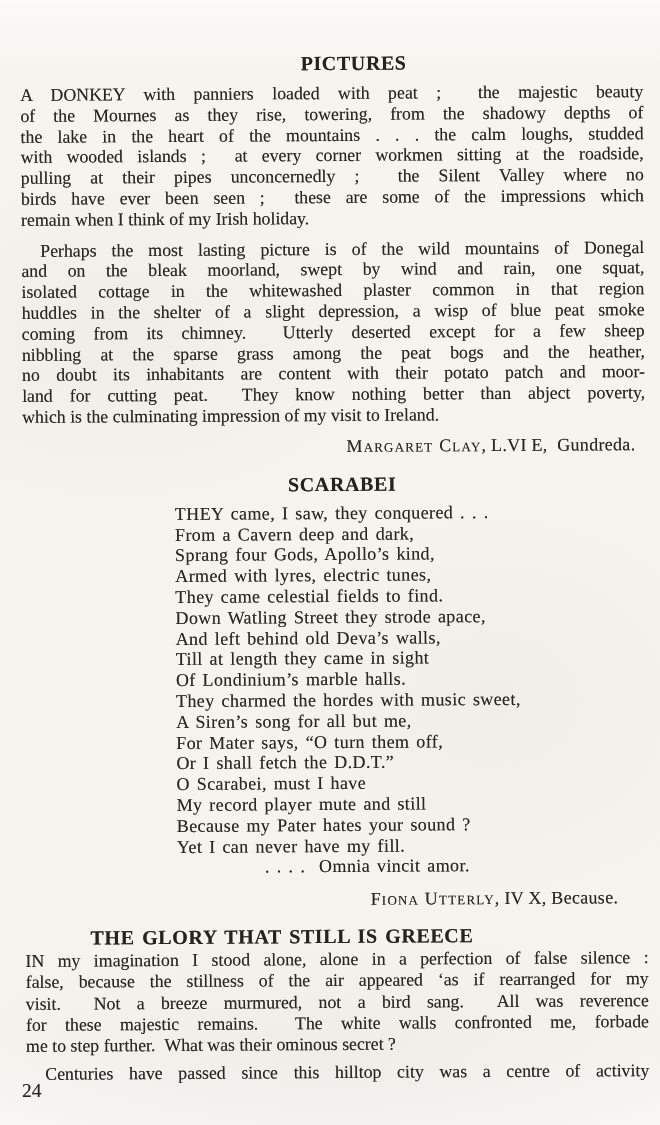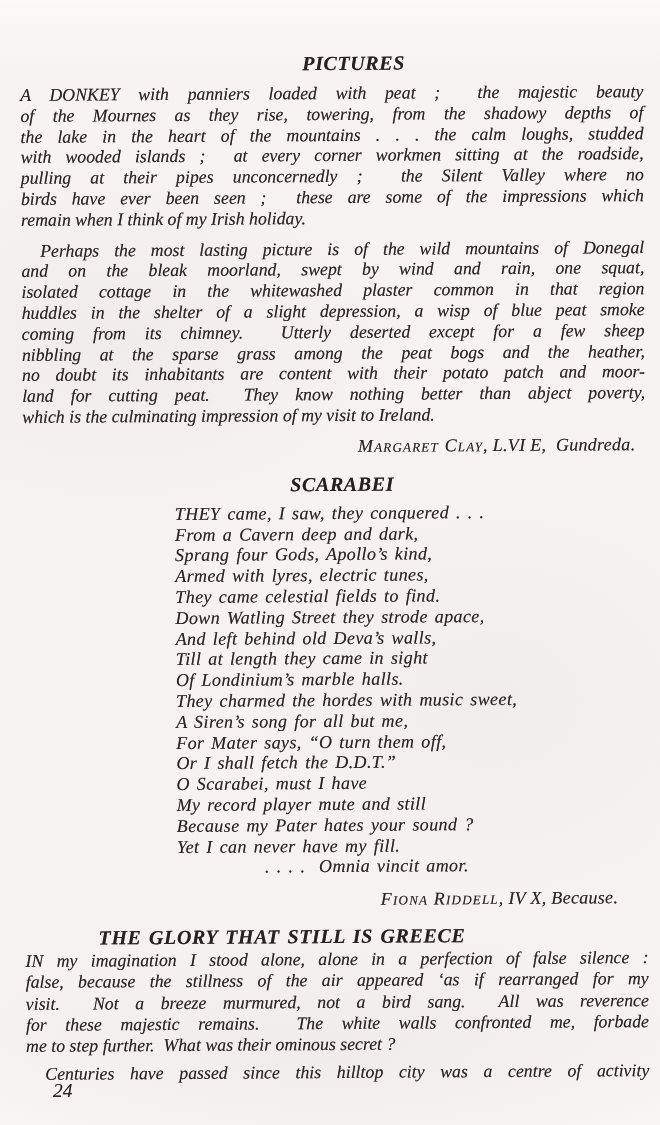--- a/index.html
+++ b/index.html
@@ -11,21 +11,20 @@
     height: 1125px;
     background-color: #f6f5f1;
     background-image:
       radial-gradient(ellipse 420px 260px at 18% 30%, rgba(120,115,105,0.05), rgba(120,115,105,0) 70%),
       radial-gradient(ellipse 380px 300px at 75% 62%, rgba(120,115,105,0.045), rgba(120,115,105,0) 70%),
       radial-gradient(ellipse 500px 180px at 50% 94%, rgba(120,115,105,0.05), rgba(120,115,105,0) 75%),
       linear-gradient(180deg, #fbfaf8 0%, #f5f4ef 6%, #f4f3ee 92%, #f7f6f2 100%);
     font-family: "Liberation Serif", "DejaVu Serif", serif;
     color: #2a2623;
     overflow: hidden;
-    font-style: italic;
   }
 
   .content {
     position: absolute;
     left: 20px;
     top: 50px;
     width: 623px;
     transform: rotate(-0.35deg);
     transform-origin: 50% 0;
     text-shadow: 0 0 0.5px rgba(45,40,34,0.55);
@@ -91,21 +90,20 @@
   .attribution-2 { margin-top: 10px; padding-right: 30px; }
 
   .pagenum {
     position: absolute;
     left: 22px;
     top: 1080px;
     font-size: 19.5px;
     font-weight: 400;
     color: #2a2623;
     text-shadow: 0 0 0.5px rgba(45,40,34,0.55);
-    margin-left: 31px;
   }
 </style>
 </head>
 <body>
 
 <div class="page">
   <div class="content">
 
     <section>
       <h2 class="heading heading-pictures">PICTURES</h2>
@@ -156,21 +154,21 @@
           <div class="tline">Or I shall fetch the D.D.T.”</div>
           <div class="tline">O Scarabei, must I have</div>
           <div class="tline">My record player mute and still</div>
           <div class="tline">Because my Pater hates your sound ?</div>
           <div class="tline">Yet I can never have my fill.</div>
         </div>
 
       <div class="poem-closing">.&nbsp;.&nbsp;.&nbsp;.&nbsp;&nbsp;Omnia vincit amor.</div>
 
       <div class="attribution attribution-2">
-        <span class="sc">Fiona Riddell</span><span>, IV X, Because.</span>
+        <span class="sc">Fiona Utterly</span><span>, IV X, Because.</span>
       </div>
     </section>
 
     <section>
       <h2 class="heading heading-greece">THE GLORY THAT STILL IS GREECE</h2>
 
       <div class="para gpara-1">
           <div class="tline">IN my imagination I stood alone, alone in a perfection of false silence :</div>
           <div class="tline">false, because the stillness of the air appeared ‘as if rearranged for my</div>
           <div class="tline">visit. &nbsp;Not a breeze murmured, not a bird sang. &nbsp;All was reverence</div>

